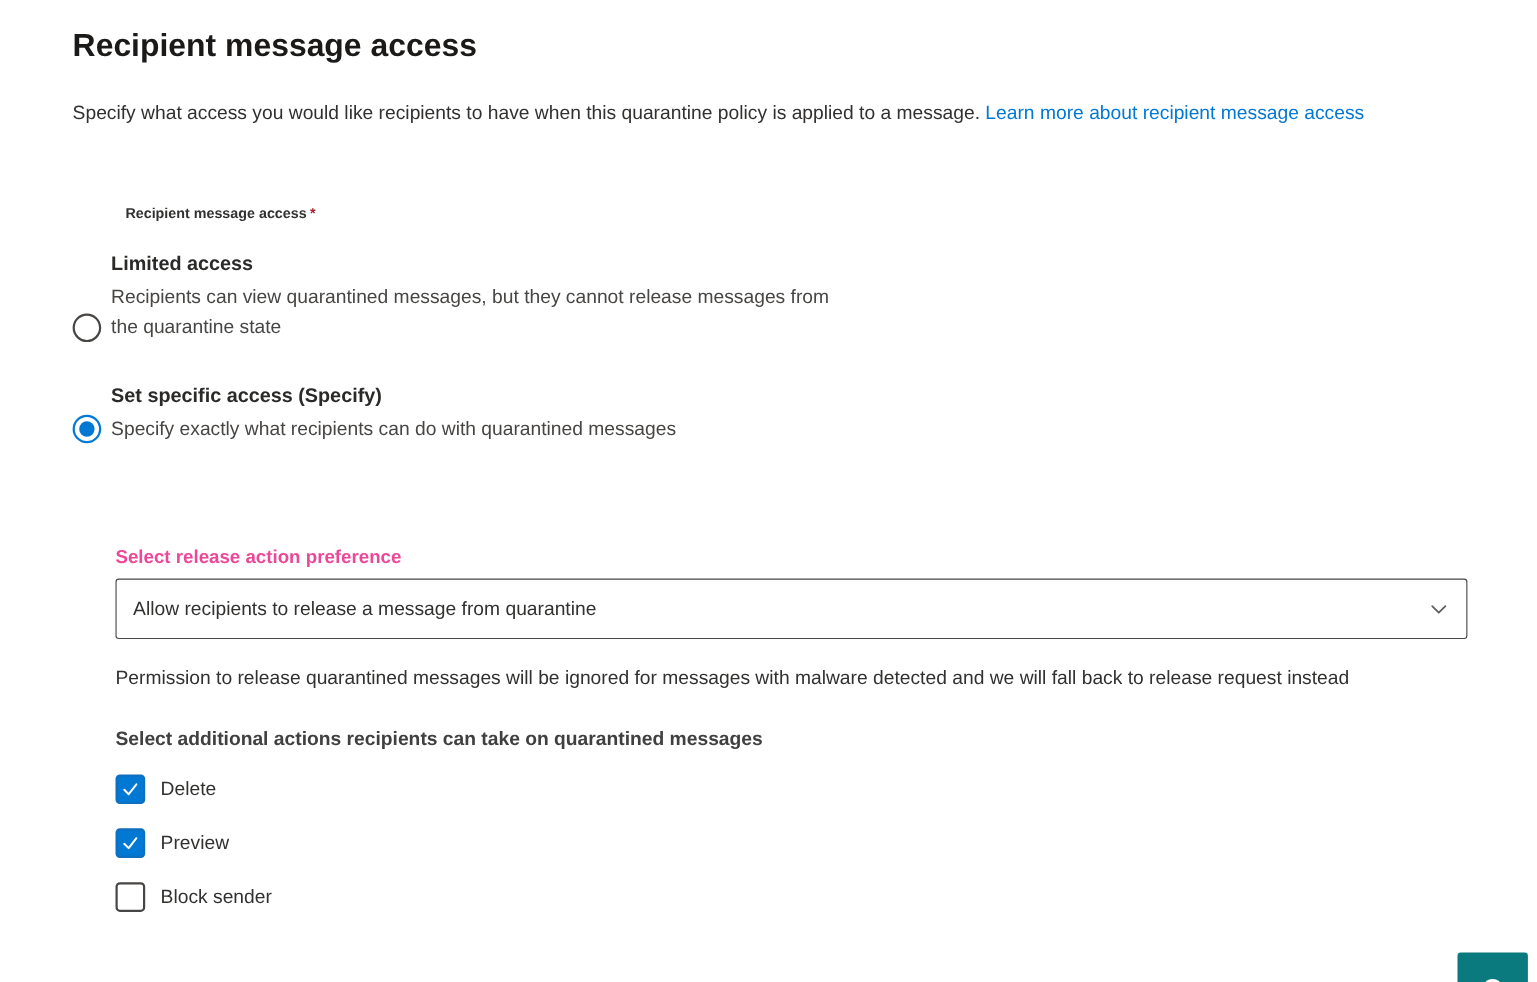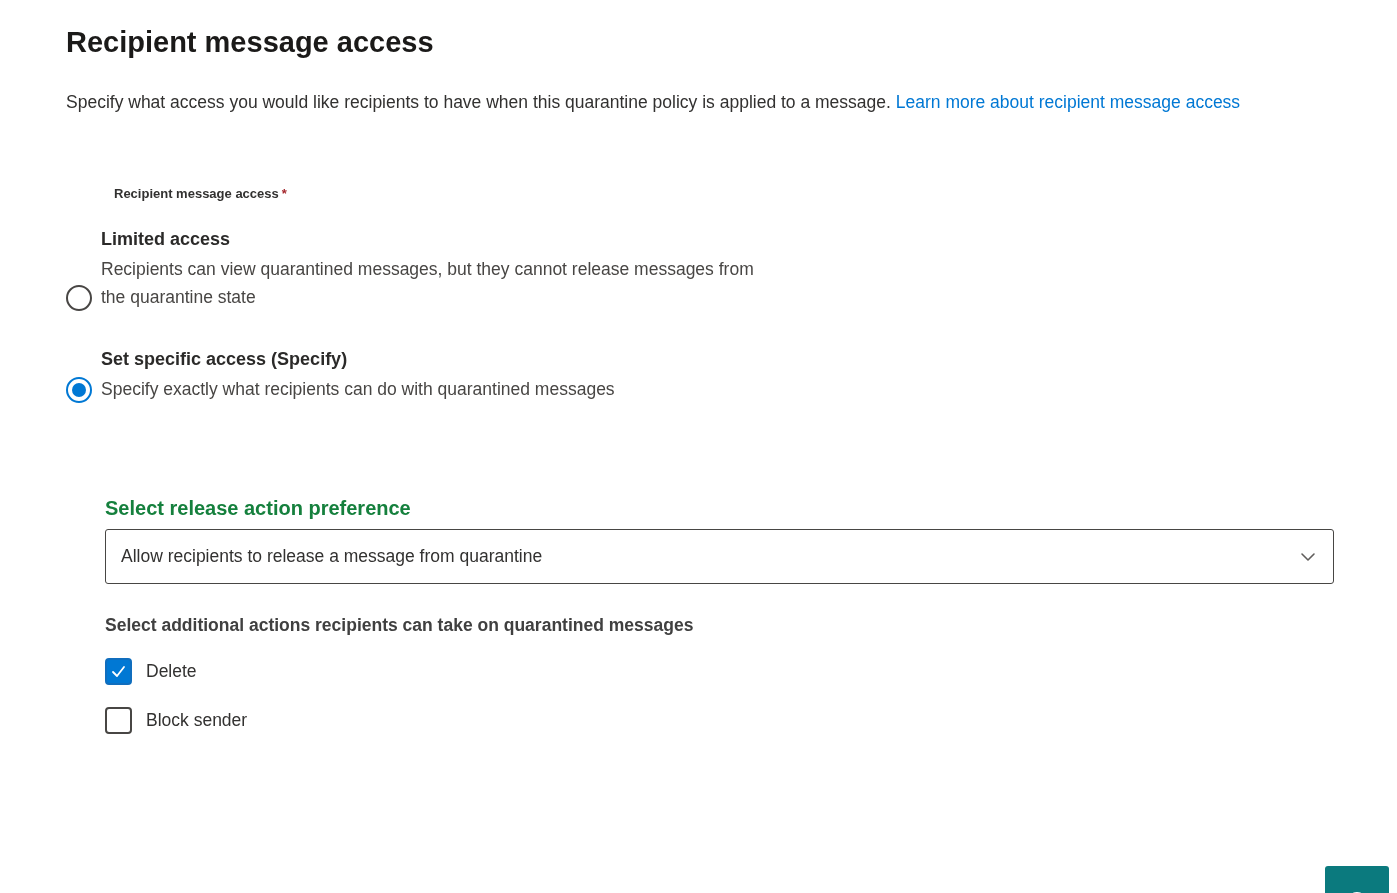--- a/index.html
+++ b/index.html
@@ -94,23 +94,23 @@
     margin-top: 3px;
   }
   .radio-desc.narrow { max-width: 660px; }
   
   .advanced-section {
     margin-top: 94px;
     margin-left: 39px;
     width: 1230px;
   }
   .select-label {
-    font-size: 20px;
-    font-weight: 600;
-    color: #15803d;
+    font-size: 17px;
+    font-weight: 600;
+    color: #ec4899;
   }
   .dropdown {
     margin-top: 9px;
     width: 1229px;
     height: 55px;
     border: 1.5px solid #484644;
     border-radius: 3px;
     background: #ffffff;
     display: flex;
     align-items: center;
@@ -229,32 +229,41 @@
 
     <div class="dropdown">
       <span class="dropdown-value">Allow recipients to release a message from quarantine</span>
       <span class="chevron">
         <svg width="18" height="18" viewBox="0 0 18 18">
           <polyline points="3,6 9,12 15,6" fill="none" stroke="#605e5c" stroke-width="1.6" stroke-linecap="round" stroke-linejoin="round"></polyline>
         </svg>
       </span>
     </div>
 
+    <p class="dropdown-note">Permission to release quarantined messages will be ignored for messages with malware detected and we will fall back to release request instead</p>
 
     <div class="actions-label">Select additional actions recipients can take on quarantined messages</div>
 
     <div class="checkbox-row">
       <span class="checkbox checked">
         <svg width="17" height="17" viewBox="0 0 17 17">
           <polyline points="3,9 7,13 14,4" fill="none" stroke="#ffffff" stroke-width="1.8" stroke-linecap="round" stroke-linejoin="round"></polyline>
         </svg>
       </span>
       <span class="checkbox-label">Delete</span>
     </div>
 
+    <div class="checkbox-row">
+      <span class="checkbox checked">
+        <svg width="17" height="17" viewBox="0 0 17 17">
+          <polyline points="3,9 7,13 14,4" fill="none" stroke="#ffffff" stroke-width="1.8" stroke-linecap="round" stroke-linejoin="round"></polyline>
+        </svg>
+      </span>
+      <span class="checkbox-label">Preview</span>
+    </div>
 
     <div class="checkbox-row">
       <span class="checkbox">
         
       </span>
       <span class="checkbox-label">Block sender</span>
     </div>
 
   </div>
 

